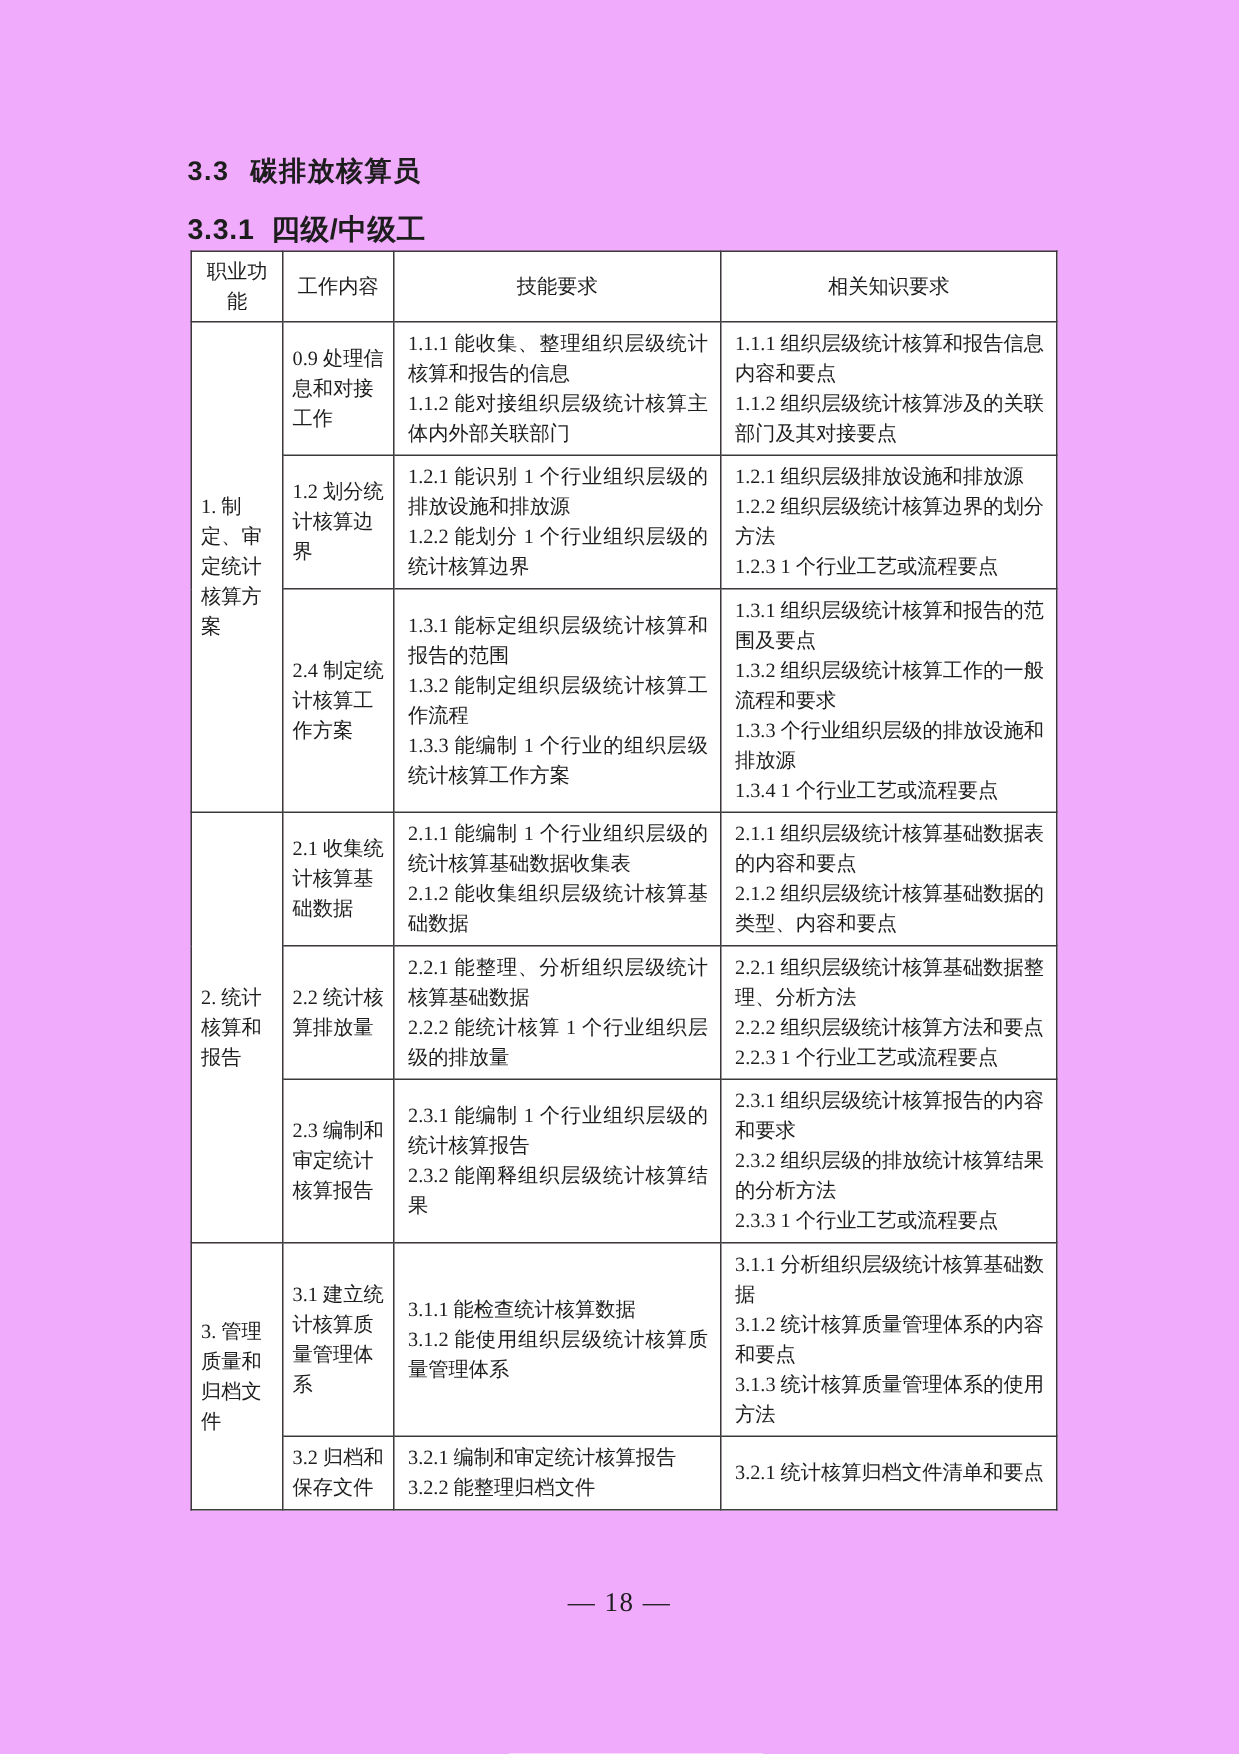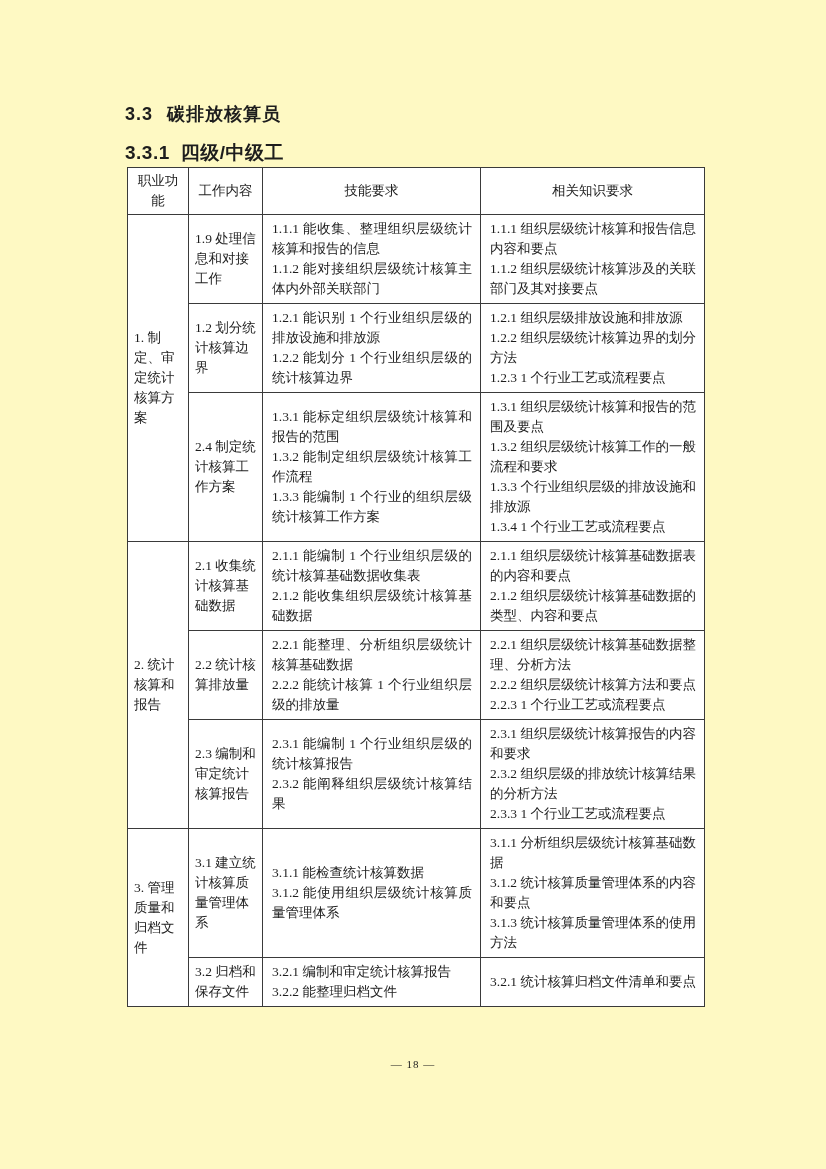--- a/index.html
+++ b/index.html
@@ -1,19 +1,19 @@
 <!DOCTYPE html>
 <html><head>
 <meta charset="utf-8">
 <style>
   html,body { margin:0; padding:0; background:#ffffff; }
   .page {
     position:relative;
     width:826px; height:1169px;
-    background:#fef9c3;
+    background:#f0abfc;
     font-family:"Liberation Serif", serif;
     color:#1d1d1d;
     overflow:hidden;
   }
   .heading {
     position:absolute; left:125px; top:102px;
     font-family:"Liberation Sans", sans-serif;
     font-weight:bold; font-size:18px; letter-spacing:1px;
     white-space:nowrap;
   }
@@ -54,21 +54,21 @@
     text-align:left; vertical-align:middle;
     padding:2px 4px 2px 6px;
   }
   td.cell-skills, td.cell-knowledge {
     text-align:left; vertical-align:middle;
     padding:4px 8px 4px 9px;
   }
   .item { margin:0; text-align:justify; }
   .footer {
     position:absolute; left:0; top:1058px; width:826px;
-    text-align:center; font-size:11px; letter-spacing:1px;
+    text-align:center; font-size:18px; letter-spacing:1px;
   }
 </style>
 </head>
 <body>
 
 <div class="page">
 
   <div class="heading">
     <span class="h-num">3.3</span><span>碳排放核算员</span>
   </div>
@@ -89,21 +89,21 @@
         <th>职业功能</th>
         <th>工作内容</th>
         <th>技能要求</th>
         <th>相关知识要求</th>
       </tr>
     </thead>
     <tbody>
 
       <tr>
         <td class="cell-function" rowspan="3">1. 制定、审定统计核算方案</td>
-        <td class="cell-work">1.9 处理信息和对接工作</td>
+        <td class="cell-work">0.9 处理信息和对接工作</td>
         <td class="cell-skills">
           <p class="item">1.1.1 能收集、整理组织层级统计核算和报告的信息</p>
           <p class="item">1.1.2 能对接组织层级统计核算主体内外部关联部门</p>
         </td>
         <td class="cell-knowledge">
           <p class="item">1.1.1 组织层级统计核算和报告信息内容和要点</p>
           <p class="item">1.1.2 组织层级统计核算涉及的关联部门及其对接要点</p>
         </td>
       </tr>
       <tr>

